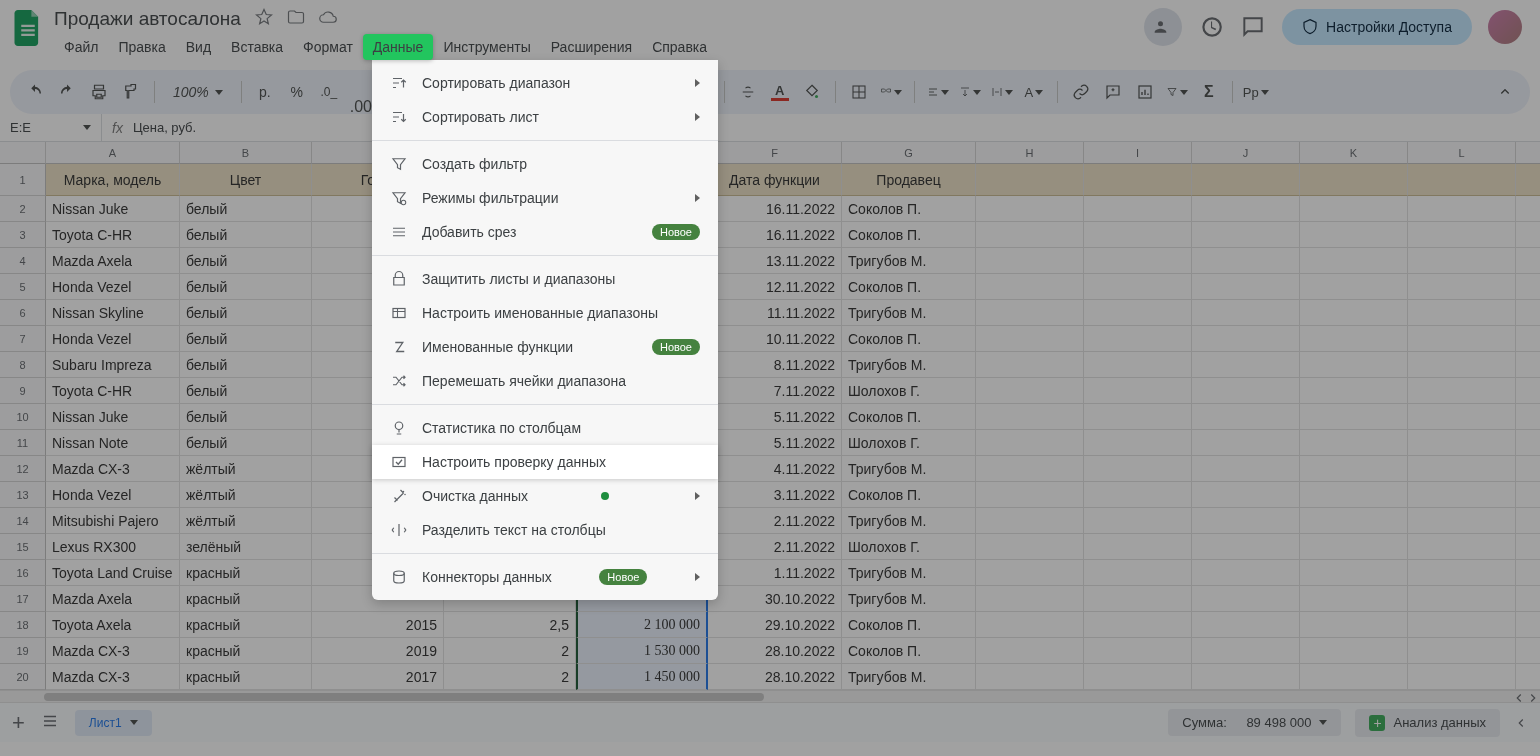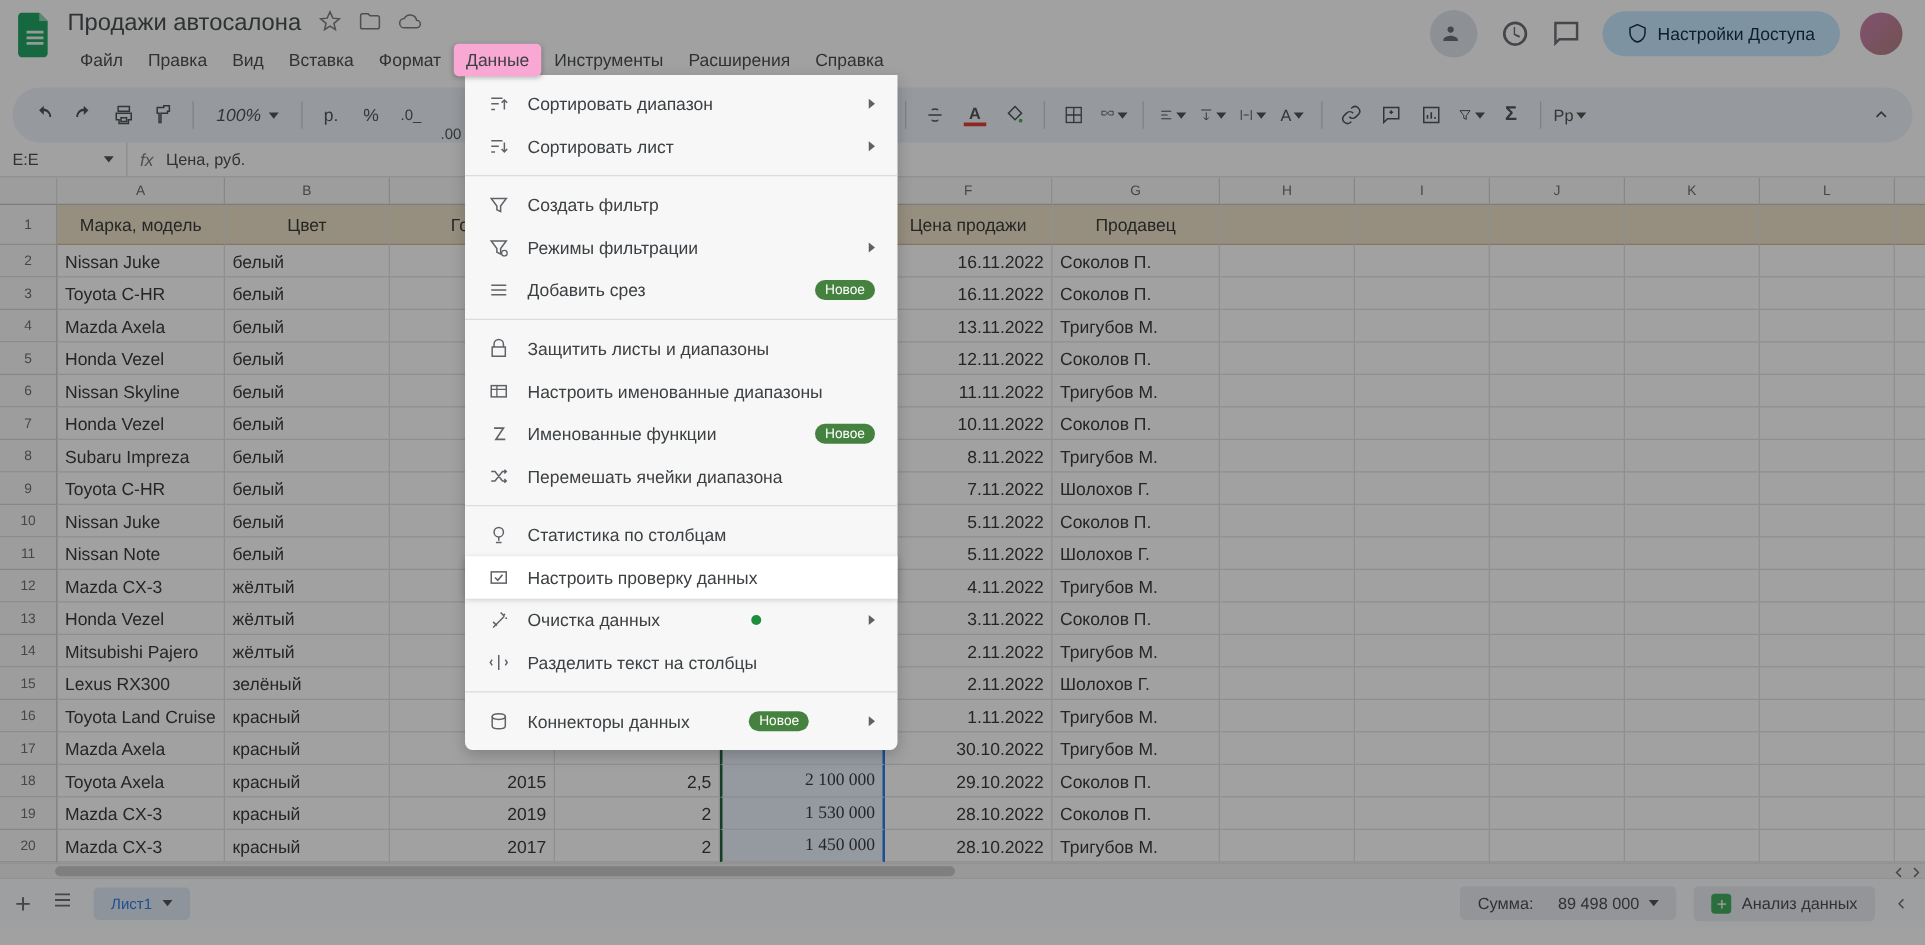--- a/index.html
+++ b/index.html
@@ -7,21 +7,21 @@
   
   .header { padding:8px 12px 0 12px; display:flex; align-items:flex-start; gap:10px; height:70px; }
   .logo { width:32px; height:40px; display:flex; align-items:center; justify-content:center; }
   .logo svg { display:block; }
   .title-area { display:flex; flex-direction:column; }
   .title-row { display:flex; align-items:flex-start; gap:14px; }
   .doc-title { font-size:19px; color:#3c4043; }
   .title-icon { width:18px; height:18px; fill:#5f6368; opacity:.9; }
   .menu-row { display:flex; gap:0; margin-top:4px; }
   .menu-item { font-size:14px; color:#3c4043; padding:5px 10px; border-radius:4px; cursor:pointer; }
-  .menu-item.active { background:#f9a8d4; box-shadow:0 1px 4px rgba(0,0,0,0.25); position:relative; z-index:60; }
+  .menu-item.active { background:#22c55e; box-shadow:0 1px 4px rgba(0,0,0,0.25); position:relative; z-index:60; }
   .right-controls { margin-left:auto; display:flex; align-items:center; gap:16px; padding-right:6px; }
   .rc-icon { width:26px; height:26px; fill:#5f6368; display:flex; align-items:center; justify-content:center; }
   .rc-circle { width:38px; height:38px; border-radius:50%; background:#dde2ea; display:flex; align-items:center; justify-content:center; }
   .share-btn { background:#c2e7ff; border-radius:24px; padding:10px 20px; font-size:14px; color:#001d35; display:flex; align-items:center; gap:8px; }
   .avatar { width:34px; height:34px; border-radius:50%; background:linear-gradient(135deg,#c7a,#a77); }
   
   .toolbar { display:flex; align-items:center; gap:10px; padding:6px 14px; background:#ecf1fa; border-radius:26px; margin:0 10px; height:44px; overflow:hidden; }
   .tb-ic { width:22px; height:22px; display:flex; align-items:center; justify-content:center; color:#444746; position:relative; }
   .tb-ic svg { width:18px; height:18px; fill:#444746; }
   .sep { width:1px; height:22px; background:#c4c7c5; margin:0 2px; }
@@ -153,21 +153,21 @@
     </div>
   <div class="sep"></div>
   <div class="zoom">
       <span>100%</span>
       <span class="caret"></span>
     </div>
   <div class="sep"></div>
   <div class="tb-ic" style="font-size:14px;">р.</div>
   <div class="tb-ic" style="font-size:14px;">%</div>
   <div class="tb-ic" style="font-size:12px;">.0_</div>
-  <div class="tb-ic" style="font-size:12px;margin-top:29px;">.00</div>
+  <div class="tb-ic" style="font-size:16px;margin-top:29px;">.00</div>
   <div style="width:330px;"></div>
   <div class="sep"></div>
   <div class="tb-ic">
       <svg viewBox="0 0 24 24">
         <path d="M5 12h14M9 7c0-2 6-2 6 0M9 17c0 2 6 2 6 0" stroke="#444746" stroke-width="1.6" fill="none"></path>
       </svg>
     </div>
   <div class="tb-ic" style="flex-direction:column;">
       <span style="font-size:13px;font-weight:bold;">A</span>
       <span style="width:18px;height:3px;background:#d93025;display:block;"></span>
@@ -269,21 +269,21 @@
       <div class="colhdr">J</div>
       <div class="colhdr">K</div>
       <div class="colhdr">L</div>
       <div class="colhdr">M</div>
       <div class="rowhdr" style="height: 32px;">1</div>
       <div class="cell" style="background: rgb(236, 225, 197); height: 32px; font-weight: 500; justify-content: center; border-bottom: 1px solid rgb(201, 185, 143);">Марка, модель</div>
       <div class="cell" style="background: rgb(236, 225, 197); height: 32px; font-weight: 500; justify-content: center; border-bottom: 1px solid rgb(201, 185, 143);">Цвет</div>
       <div class="cell" style="background: rgb(236, 225, 197); height: 32px; font-weight: 500; justify-content: center; border-bottom: 1px solid rgb(201, 185, 143);">Год в</div>
       <div class="cell" style="background: rgb(236, 225, 197); height: 32px; font-weight: 500; justify-content: center; border-bottom: 1px solid rgb(201, 185, 143);"></div>
       <div class="cell sel-border-l sel-border-r" style="background: rgb(236, 225, 197); height: 32px; font-weight: 500; justify-content: center; border-bottom: 1px solid rgb(201, 185, 143);"></div>
-      <div class="cell" style="background: rgb(236, 225, 197); height: 32px; font-weight: 500; justify-content: center; border-bottom: 1px solid rgb(201, 185, 143);">Цена продажи</div>
+      <div class="cell" style="background: rgb(236, 225, 197); height: 32px; font-weight: 500; justify-content: center; border-bottom: 1px solid rgb(201, 185, 143);">Дата функции</div>
       <div class="cell" style="background: rgb(236, 225, 197); height: 32px; font-weight: 500; justify-content: center; border-bottom: 1px solid rgb(201, 185, 143);">Продавец</div>
       <div class="cell" style="background: rgb(236, 225, 197); height: 32px; font-weight: 500; justify-content: center; border-bottom: 1px solid rgb(201, 185, 143);"></div>
       <div class="cell" style="background: rgb(236, 225, 197); height: 32px; font-weight: 500; justify-content: center; border-bottom: 1px solid rgb(201, 185, 143);"></div>
       <div class="cell" style="background: rgb(236, 225, 197); height: 32px; font-weight: 500; justify-content: center; border-bottom: 1px solid rgb(201, 185, 143);"></div>
       <div class="cell" style="background: rgb(236, 225, 197); height: 32px; font-weight: 500; justify-content: center; border-bottom: 1px solid rgb(201, 185, 143);"></div>
       <div class="cell" style="background: rgb(236, 225, 197); height: 32px; font-weight: 500; justify-content: center; border-bottom: 1px solid rgb(201, 185, 143);"></div>
       <div class="cell" style="background: rgb(236, 225, 197); height: 32px; font-weight: 500; justify-content: center; border-bottom: 1px solid rgb(201, 185, 143);"></div>
       <div class="rowhdr">2</div>
       <div class="cell">Nissan Juke</div>
       <div class="cell">белый</div>

